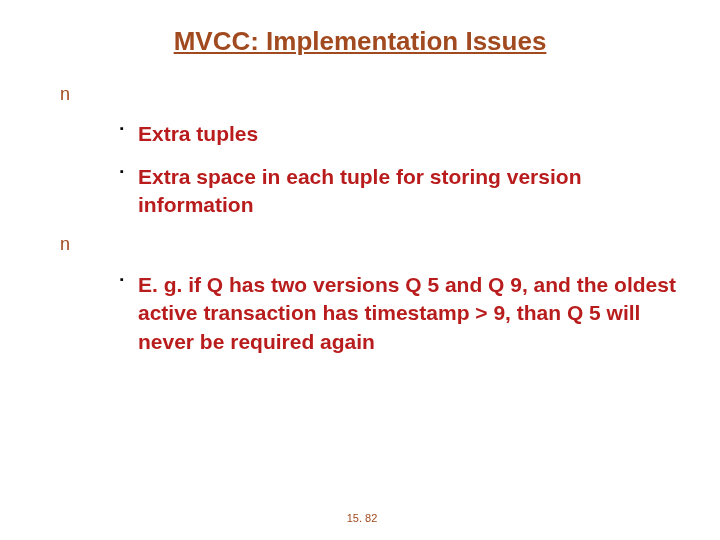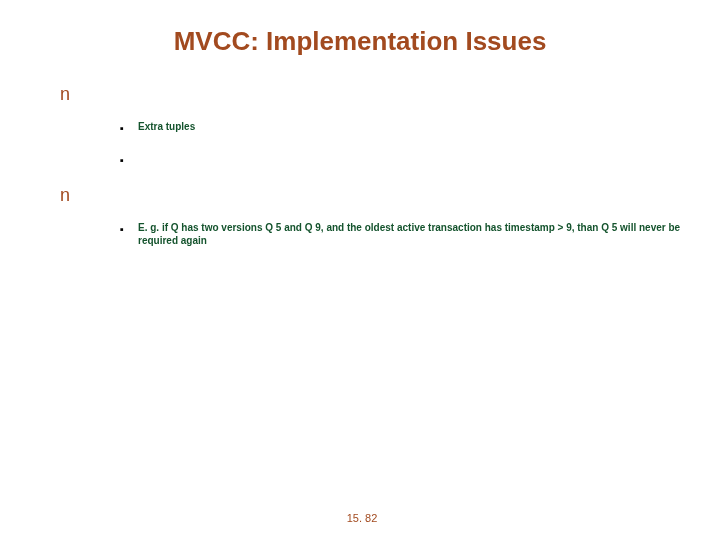--- a/index.html
+++ b/index.html
@@ -10,20 +10,21 @@
     position: relative;
     padding: 20px 30px 0 30px;
   }
   .title {
     text-align: center;
     color: #a24a1f;
     font-weight: bold;
     font-size: 26px;
     margin-top: 6px;
     margin-bottom: 26px;
+    text-decoration: underline;
   }
   .line-top {
     display: flex;
     align-items: flex-start;
     margin-left: 30px;
     margin-bottom: 14px;
   }
   .n-bullet {
     color: #a24a1f;
     font-size: 18px;
@@ -43,23 +44,23 @@
     margin-bottom: 14px;
   }
   .sq-bullet {
     color: #000;
     font-size: 11px;
     width: 18px;
     flex: 0 0 18px;
     line-height: 1.6;
   }
   .sub-text {
-    color: #14532d;
+    color: #b91c1c;
     font-weight: bold;
-    font-size: 10px;
+    font-size: 21px;
     line-height: 1.35;
   }
   .footer {
     position: absolute;
     bottom: 16px;
     left: 2px;
     width: 100%;
     text-align: center;
     color: #a24a1f;
     font-size: 11px;
@@ -74,20 +75,21 @@
   <div class="n-bullet">n</div>
 </div>
 
 <div class="line-sub">
   <div class="sq-bullet">▪</div>
   <div class="sub-text">Extra tuples</div>
 </div>
 
 <div class="line-sub">
   <div class="sq-bullet">▪</div>
+  <div class="sub-text">Extra space in each tuple for storing version information</div>
 </div>
 
 <div class="line-top">
   <div class="n-bullet">n</div>
 </div>
 
 <div class="line-sub">
   <div class="sq-bullet">▪</div>
   <div class="sub-text">E. g. if Q has two versions Q 5 and Q 9, and the oldest active transaction has timestamp &gt; 9, than Q 5 will never be required again</div>
 </div>

